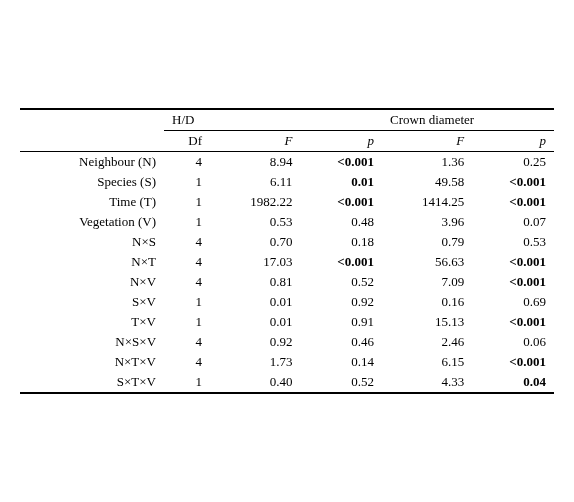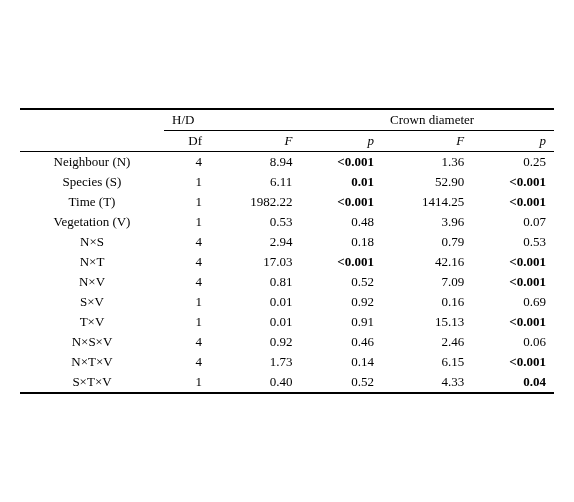--- a/index.html
+++ b/index.html
@@ -21,21 +21,21 @@
     table {
       width: 100%;
       border-collapse: collapse;
     }
     th, td {
       padding: 2px 8px;
       text-align: right;
       white-space: nowrap;
     }
     td:first-child, th:first-child {
-      text-align: center;
+      text-align: right;
     }
     .header-top th {
       border-top: 2px solid #000;
       border-bottom: 1px solid #000;
       text-align: left;
       font-weight: normal;
     }
     .header-top th:first-child {
       border-top: 2px solid #000;
       border-bottom: none;
@@ -87,21 +87,21 @@
           <td>8.94</td>
           <td><b>&lt;0.001</b></td>
           <td>1.36</td>
           <td>0.25</td>
         </tr>
         <tr>
           <td>Species (S)</td>
           <td>1</td>
           <td>6.11</td>
           <td><b>0.01</b></td>
-          <td>52.90</td>
+          <td>49.58</td>
           <td><b>&lt;0.001</b></td>
         </tr>
         <tr>
           <td>Time (T)</td>
           <td>1</td>
           <td>1982.22</td>
           <td><b>&lt;0.001</b></td>
           <td>1414.25</td>
           <td><b>&lt;0.001</b></td>
         </tr>
@@ -109,31 +109,31 @@
           <td>Vegetation (V)</td>
           <td>1</td>
           <td>0.53</td>
           <td>0.48</td>
           <td>3.96</td>
           <td>0.07</td>
         </tr>
         <tr>
           <td>N×S</td>
           <td>4</td>
-          <td>2.94</td>
+          <td>0.70</td>
           <td>0.18</td>
           <td>0.79</td>
           <td>0.53</td>
         </tr>
         <tr>
           <td>N×T</td>
           <td>4</td>
           <td>17.03</td>
           <td><b>&lt;0.001</b></td>
-          <td>42.16</td>
+          <td>56.63</td>
           <td><b>&lt;0.001</b></td>
         </tr>
         <tr>
           <td>N×V</td>
           <td>4</td>
           <td>0.81</td>
           <td>0.52</td>
           <td>7.09</td>
           <td><b>&lt;0.001</b></td>
         </tr>

